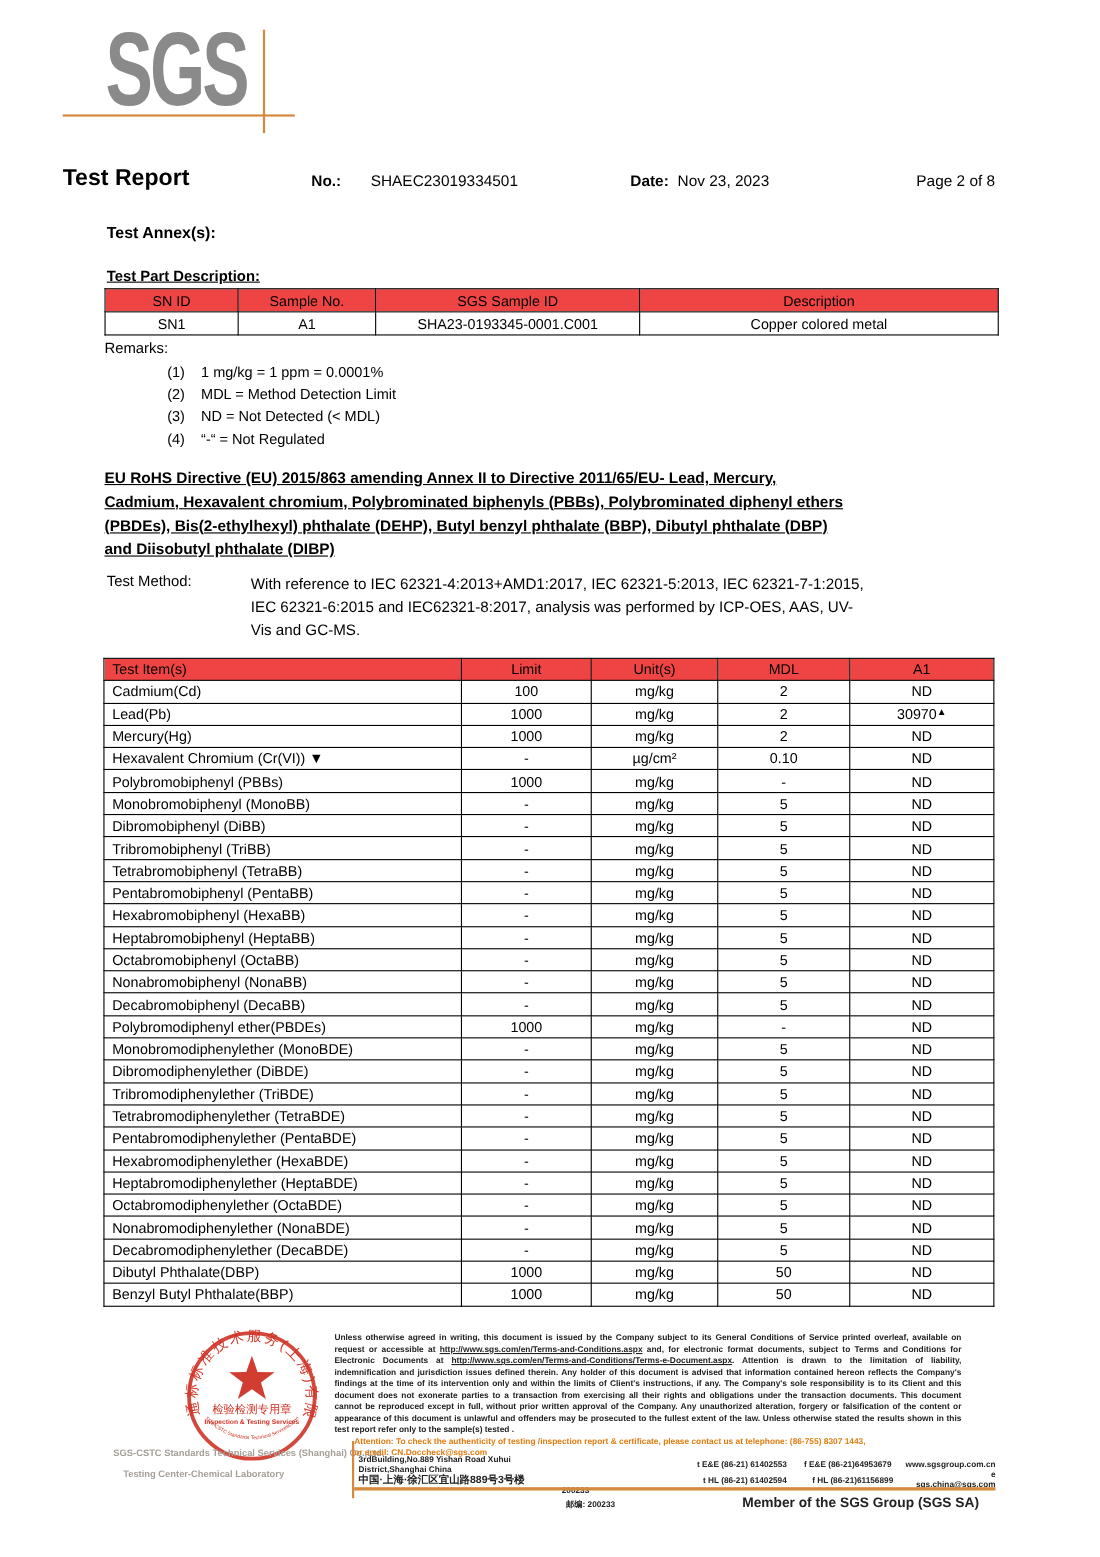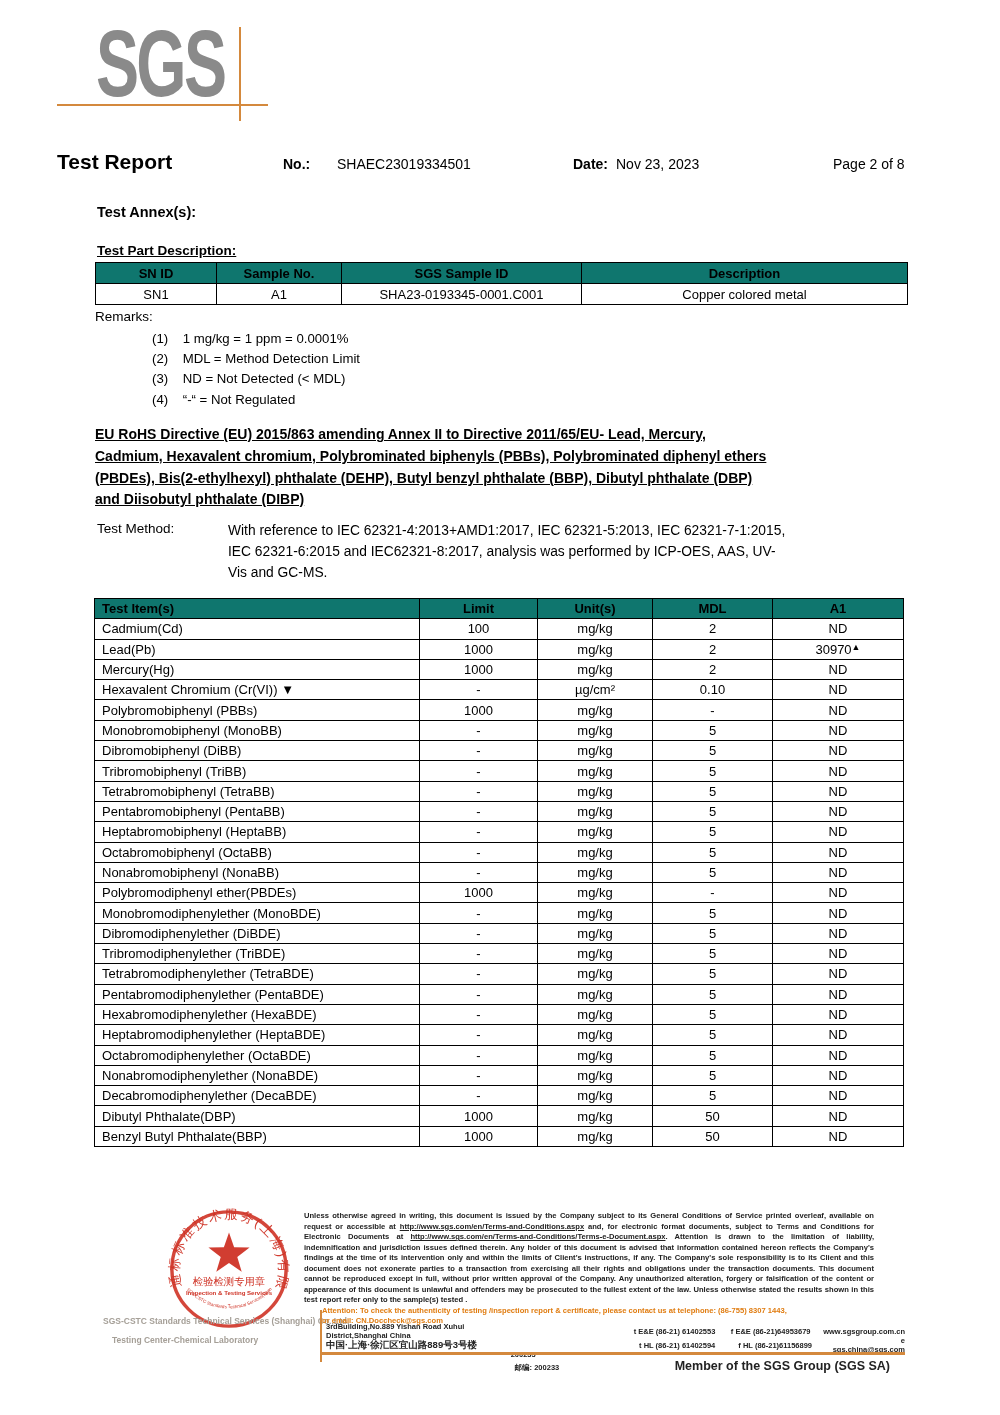--- a/index.html
+++ b/index.html
@@ -29,21 +29,21 @@
   .remark-line { line-height:20.2px; white-space:pre; }
   .rohs { left:95px; top:424px; width:818px; font-size:14px; font-weight:bold; }
   .rohs-line { line-height:21.8px; text-decoration:underline; }
   .tm-label { left:97px; top:521px; font-size:13.5px; }
   .tm-lines { left:228px; top:520px; width:690px; font-size:13.8px; }
   .tm-line { line-height:21.2px; }
 
   
   table { border-collapse:collapse; table-layout:fixed; }
   th, td { border:1px solid #000; overflow:hidden; white-space:nowrap; font-weight:normal; }
-  th { background:#0f766e;font-weight:bold; }
+  th { background:#ef4444; }
   .sample-table { left:95px; top:262px; width:812px; font-size:13px; }
   .sample-table th, .sample-table td { text-align:center; height:20px; padding:0 2px; }
   .sc0{width:121px;} .sc1{width:125px;} .sc2{width:240px;} .sc3{width:326px;}
   .results-table { left:94px; top:598px; width:809px; font-size:13px; }
   .results-table th, .results-table td { text-align:center; height:19.3px; padding:0 2px; }
   .results-table td.col0, .results-table th:first-child { text-align:left; padding-left:7px; }
   .rc0{width:325px;} .rc1{width:118px;} .rc2{width:115px;} .rc3{width:120px;} .rc4{width:131px;}
   .tri-sup { font-size:9px; vertical-align:4px; }
 
   
@@ -214,35 +214,49 @@
           <td class="col4">ND</td>
         </tr>
         <tr>
           <td class="col0">Pentabromobiphenyl (PentaBB)</td>
           <td class="col1">-</td>
           <td class="col2">mg/kg</td>
           <td class="col3">5</td>
           <td class="col4">ND</td>
         </tr>
         <tr>
+          <td class="col0">Hexabromobiphenyl (HexaBB)</td>
+          <td class="col1">-</td>
+          <td class="col2">mg/kg</td>
+          <td class="col3">5</td>
+          <td class="col4">ND</td>
+        </tr>
+        <tr>
           <td class="col0">Heptabromobiphenyl (HeptaBB)</td>
           <td class="col1">-</td>
           <td class="col2">mg/kg</td>
           <td class="col3">5</td>
           <td class="col4">ND</td>
         </tr>
         <tr>
           <td class="col0">Octabromobiphenyl (OctaBB)</td>
           <td class="col1">-</td>
           <td class="col2">mg/kg</td>
           <td class="col3">5</td>
           <td class="col4">ND</td>
         </tr>
         <tr>
           <td class="col0">Nonabromobiphenyl (NonaBB)</td>
+          <td class="col1">-</td>
+          <td class="col2">mg/kg</td>
+          <td class="col3">5</td>
+          <td class="col4">ND</td>
+        </tr>
+        <tr>
+          <td class="col0">Decabromobiphenyl (DecaBB)</td>
           <td class="col1">-</td>
           <td class="col2">mg/kg</td>
           <td class="col3">5</td>
           <td class="col4">ND</td>
         </tr>
         <tr>
           <td class="col0">Polybromodiphenyl ether(PBDEs)</td>
           <td class="col1">1000</td>
           <td class="col2">mg/kg</td>
           <td class="col3">-</td>

